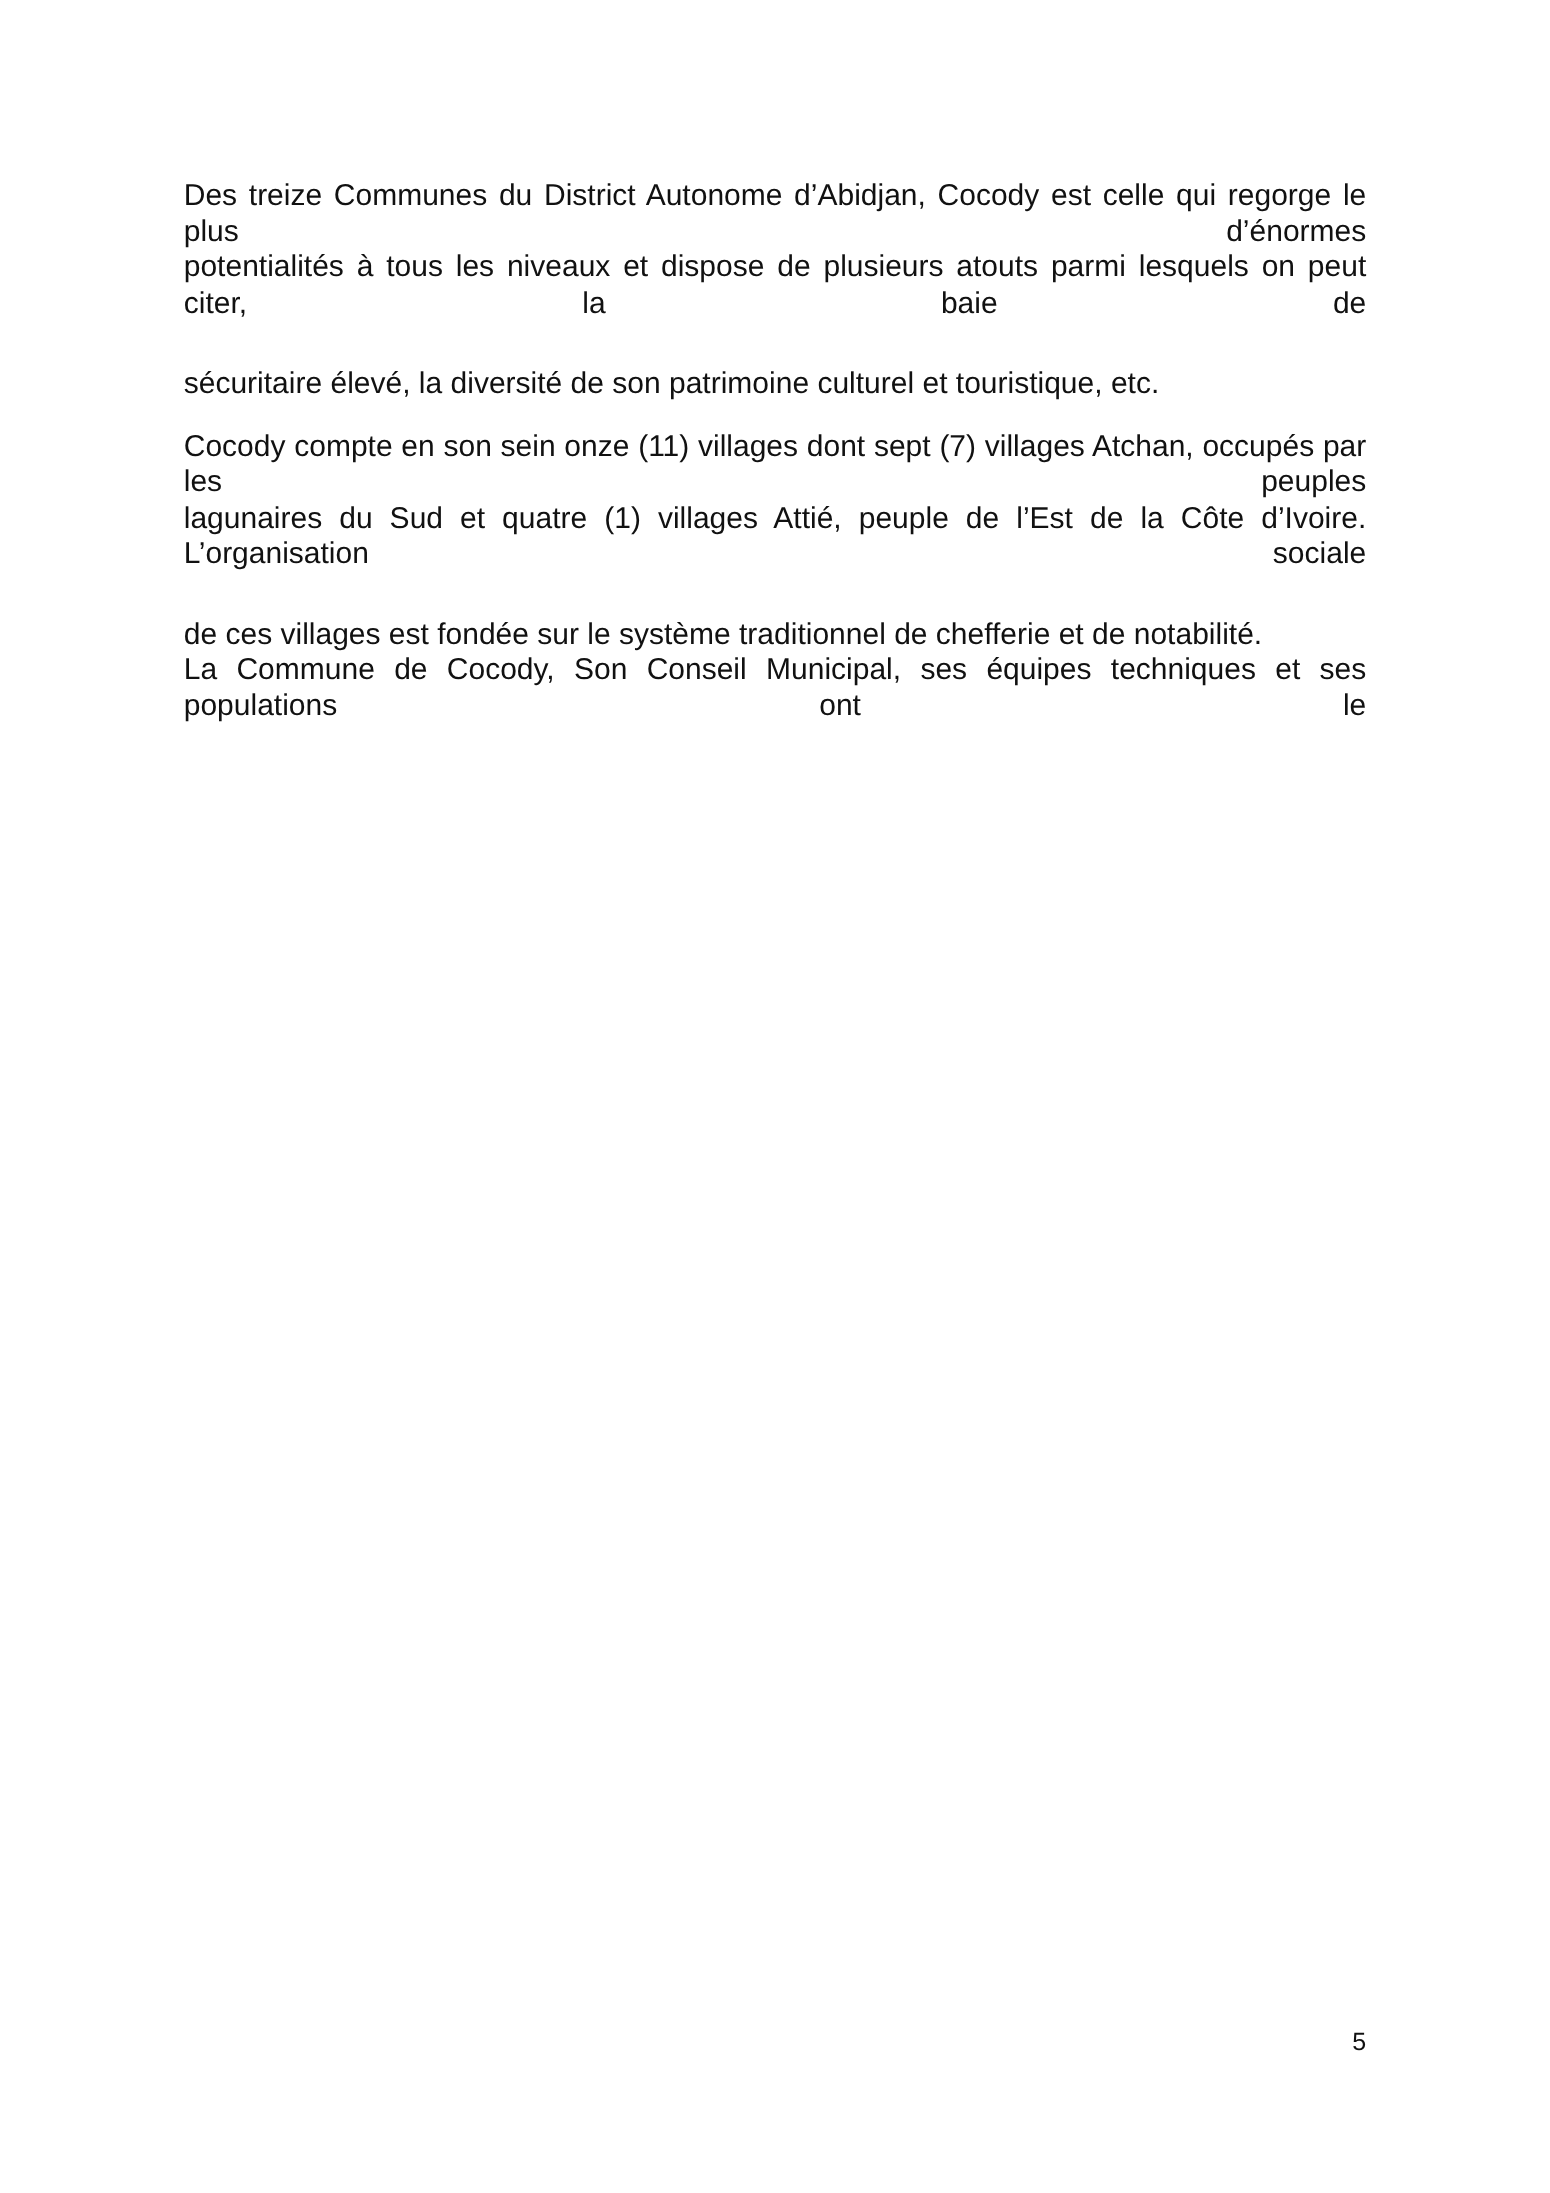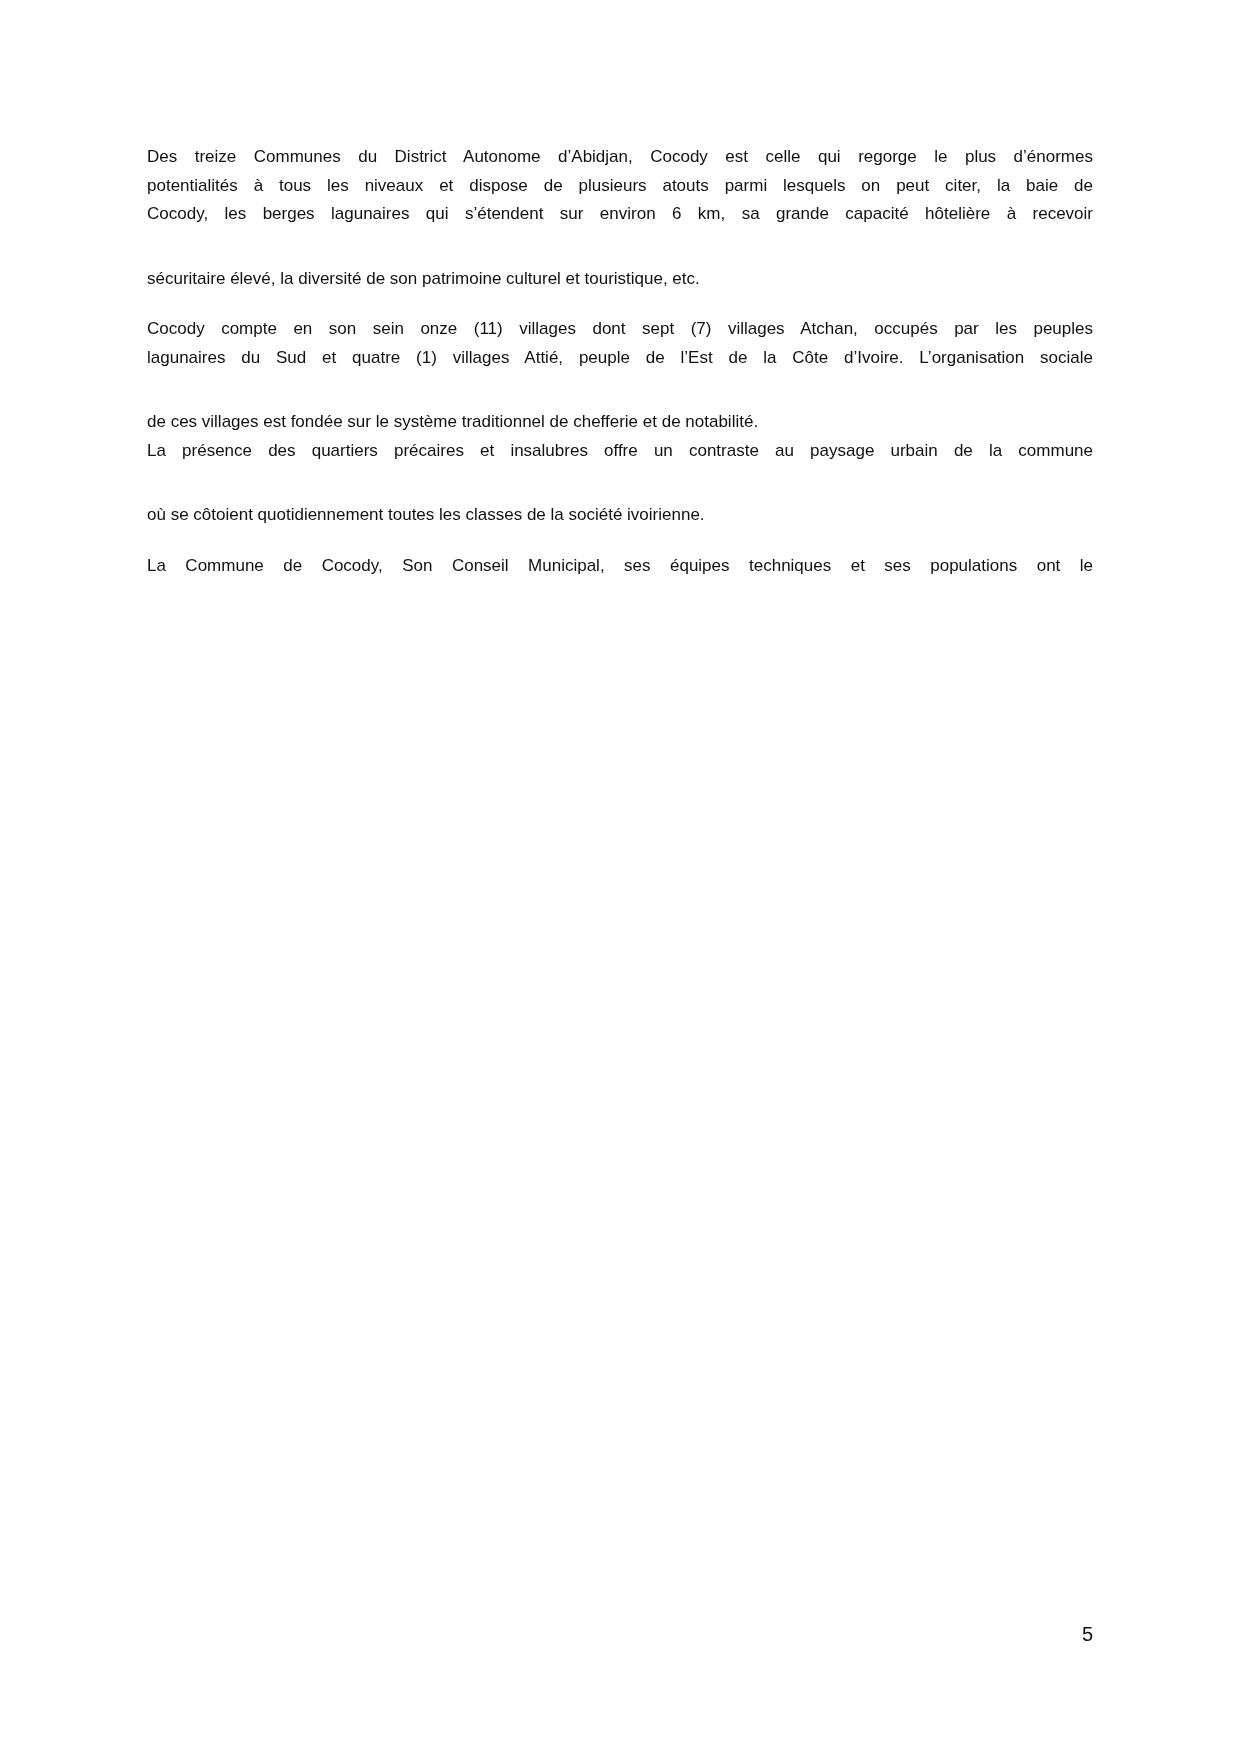--- a/index.html
+++ b/index.html
@@ -14,21 +14,21 @@
     background: #ffffff;
     font-family: "Liberation Sans", sans-serif;
     color: #111111;
     overflow: hidden;
   }
   .content {
     position: absolute;
     left: 147px;
     top: 143px;
     width: 946px;
-    font-size: 17px;
+    font-size: 24px;
     line-height: 28.5px;
   }
   .para {
     margin: 0 0 22px 0;
   }
   .para.tight {
     margin-bottom: 0;
   }
   .para.bold {
     font-weight: normal;
@@ -51,30 +51,25 @@
   }
 </style>
 </head>
 <body>
 
 <div class="page">
   <div class="content">
     <div class="para">
         <div class="line">Des treize Communes du District Autonome d’Abidjan, Cocody est celle qui regorge le plus d’énormes</div>
         <div class="line">potentialités à tous les niveaux et dispose de plusieurs atouts parmi lesquels on peut citer, la baie de</div>
-        <div class="line">Cocody, les berges lagunaires qui s’étendent sur environ 6 km, sa grande capacité hôtelière à recevoir</div>
         <div class="line last">sécuritaire élevé, la diversité de son patrimoine culturel et touristique, etc.</div>
       </div>
     <div class="para tight">
         <div class="line">Cocody compte en son sein onze (11) villages dont sept (7) villages Atchan, occupés par les peuples</div>
         <div class="line">lagunaires du Sud et quatre (1) villages Attié, peuple de l’Est de la Côte d’Ivoire. L’organisation sociale</div>
         <div class="line last">de ces villages est fondée sur le système traditionnel de chefferie et de notabilité.</div>
-      </div>
-    <div class="para">
-        <div class="line">La présence des quartiers précaires et insalubres offre un contraste au paysage urbain de la commune</div>
-        <div class="line last">où se côtoient quotidiennement toutes les classes de la société ivoirienne.</div>
       </div>
     <div class="para bold">
         <div class="line">La Commune de Cocody, Son Conseil Municipal, ses équipes techniques et ses populations ont le</div>
       </div>
   </div>
   <div class="page-number">5</div>
 </div>
 
 </body></html>

